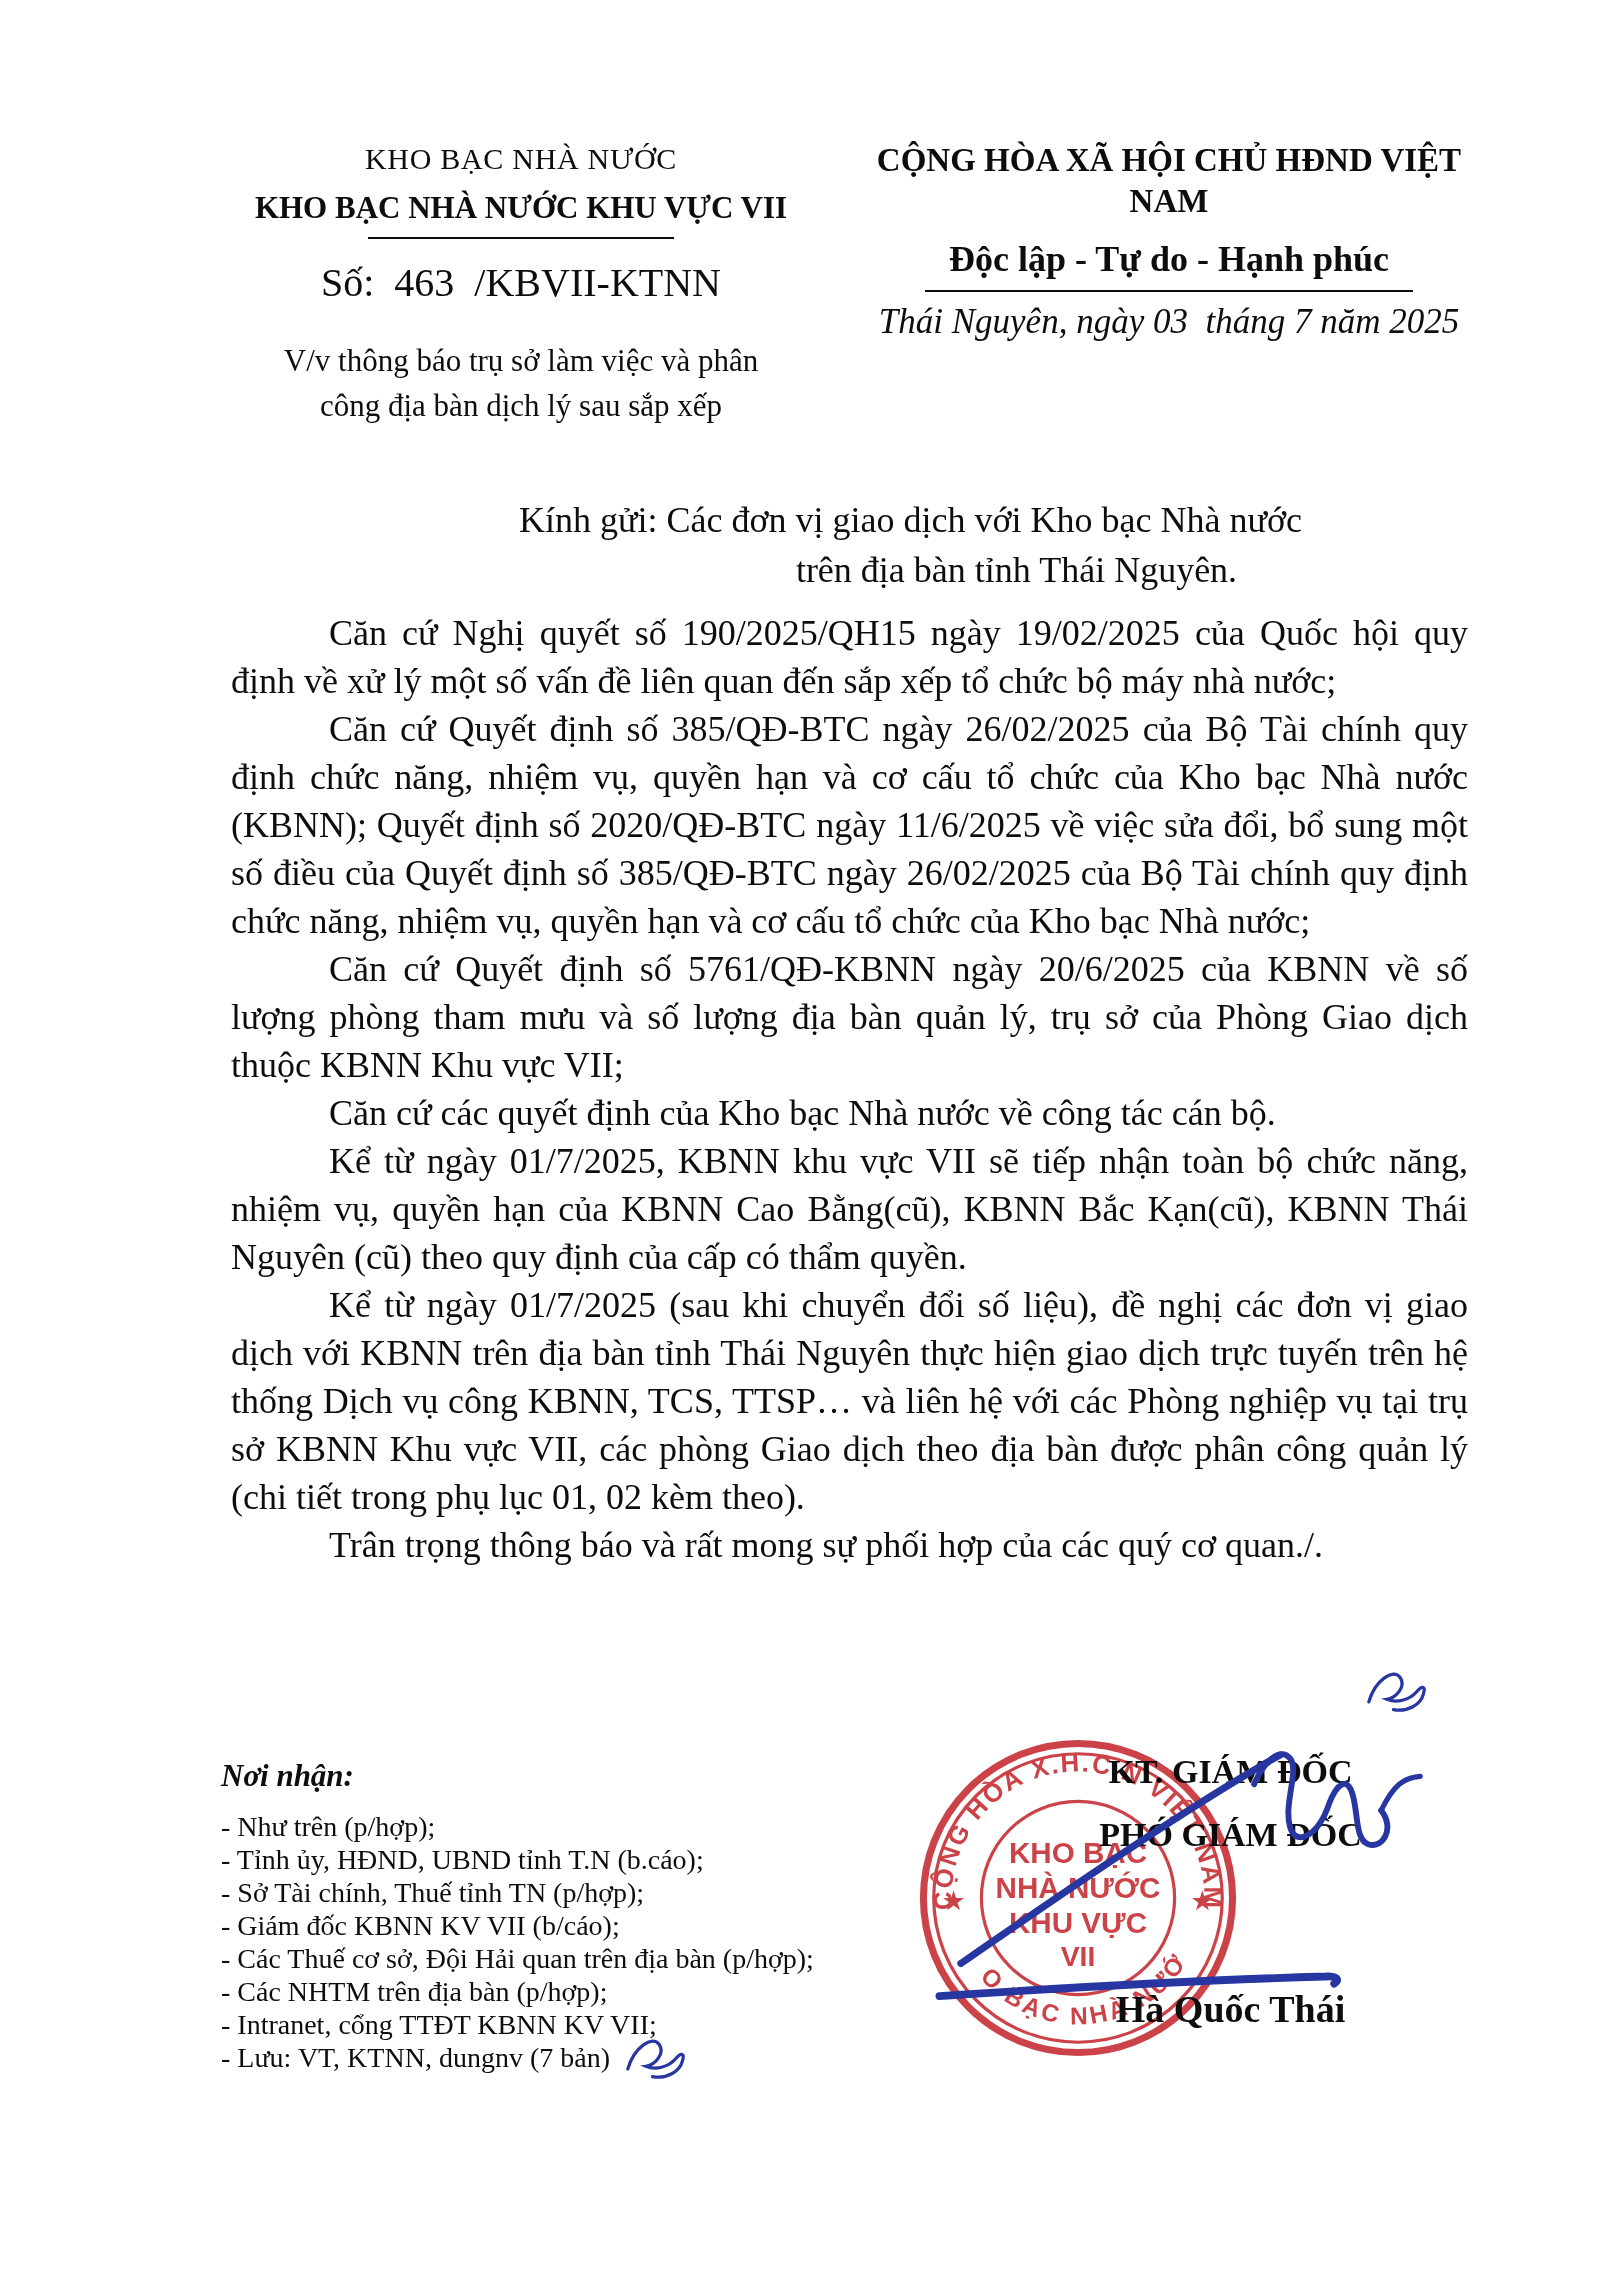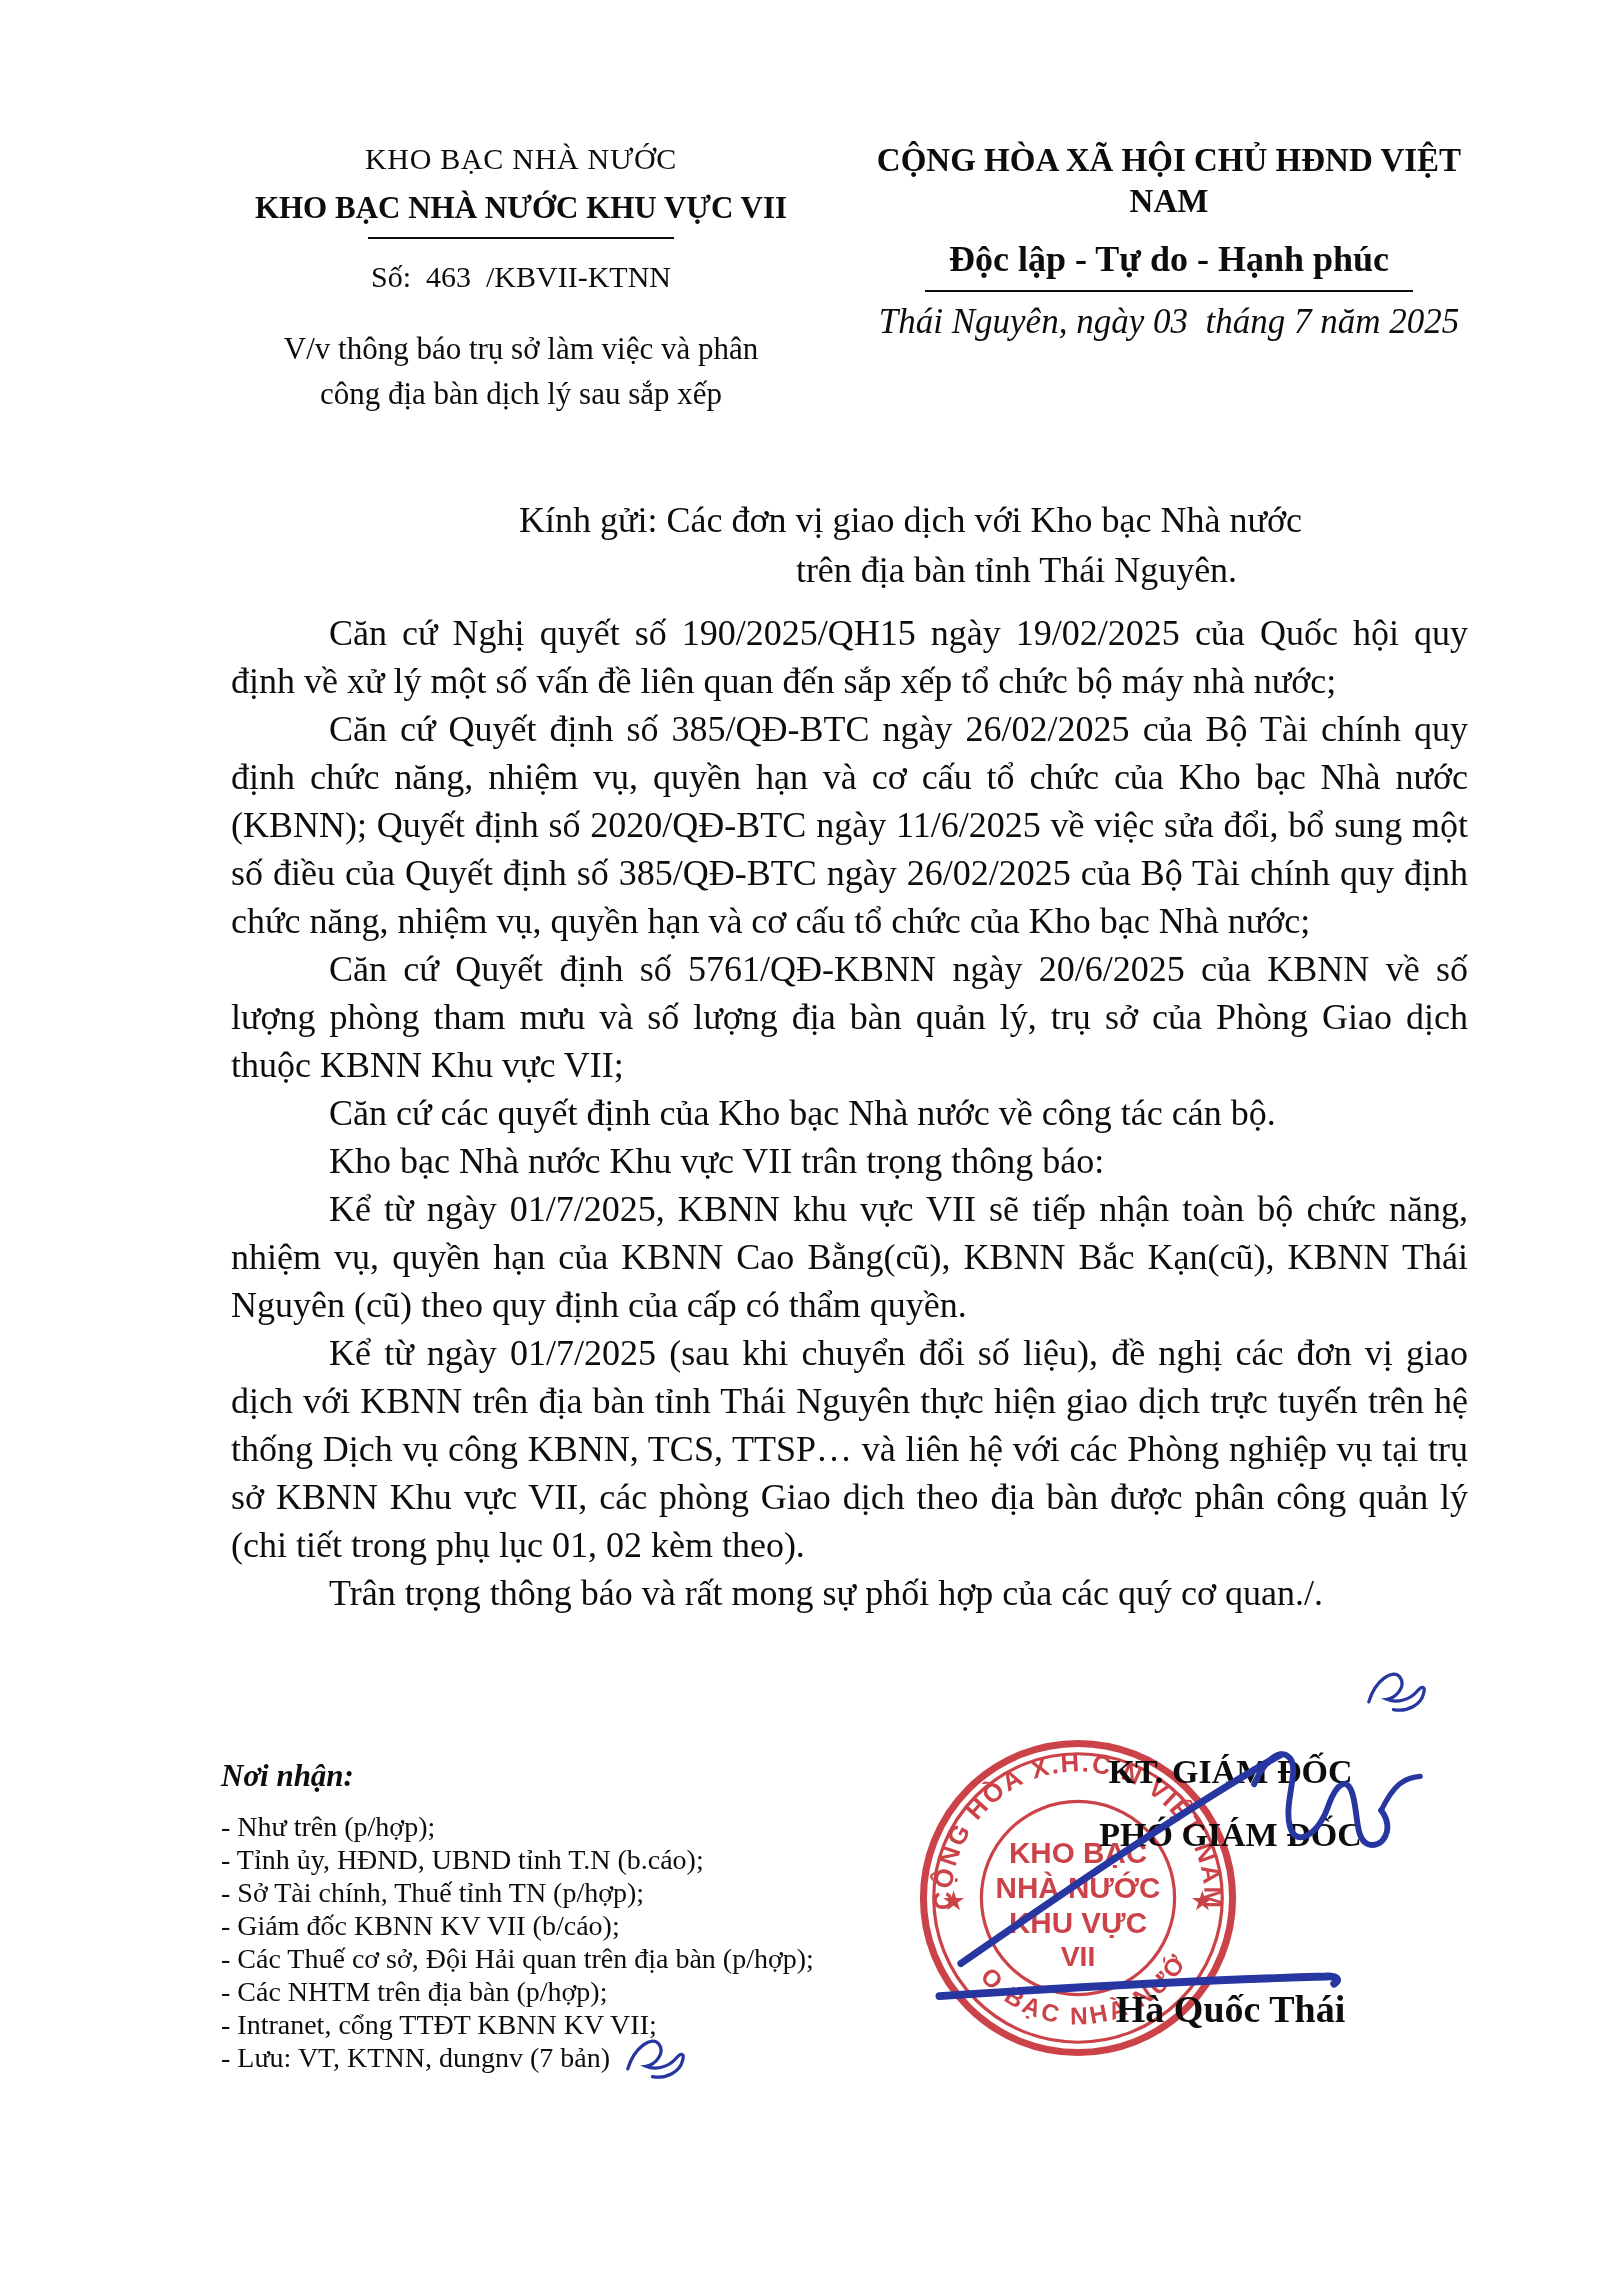--- a/index.html
+++ b/index.html
@@ -12,21 +12,21 @@
     overflow:hidden;
   }
   
   .hdr-left {
     position:absolute; left:228px; top:140px; width:586px;
     text-align:center; line-height:1.25;
   }
   .hdr-left .org-parent { font-size:30px; letter-spacing:0.7px; }
   .hdr-left .org-name   { font-size:31px; font-weight:bold; margin-top:11.7px; letter-spacing:0px; }
   .hdr-left .rule       { width:306px; border-top:2.6px solid #0d0d0d; margin:9px auto 0 auto; height:0; }
-  .hdr-left .doc-number { font-size:30px; margin-top:19.5px; white-space:pre-wrap; }
+  .hdr-left .doc-number { font-size:40px; margin-top:19.5px; white-space:pre-wrap; }
   .hdr-left .subject    { font-size:31px; margin-top:31px; line-height:1.45; }
   .hdr-right {
     position:absolute; left:840px; top:140px; width:658px;
     text-align:center; line-height:1.25;
   }
   .hdr-right .national { font-size:33px; font-weight:bold; letter-spacing:0px; }
   .hdr-right .motto    { font-size:36px; font-weight:bold; margin-top:14.3px; }
   .hdr-right .rule     { width:488px; border-top:2.6px solid #0d0d0d; margin:7.8px auto 0 auto; height:0; }
   .hdr-right .dateline { font-size:35px; font-style:italic; margin-top:8px; white-space:pre-wrap; }
   
@@ -83,21 +83,20 @@
   <div class="salutation">
     <div class="l1">Kính gửi: Các đơn vị giao dịch với Kho bạc Nhà nước</div>
     <div class="l2">trên địa bàn tỉnh Thái Nguyên.</div>
   </div>
 
   <div class="body-text">
     <p>Căn cứ Nghị quyết số 190/2025/QH15 ngày 19/02/2025 của Quốc hội quy định về xử lý một số vấn đề liên quan đến sắp xếp tổ chức bộ máy nhà nước;</p>
     <p>Căn cứ Quyết định số 385/QĐ-BTC ngày 26/02/2025 của Bộ Tài chính quy định chức năng, nhiệm vụ, quyền hạn và cơ cấu tổ chức của Kho bạc Nhà nước (KBNN); Quyết định số 2020/QĐ-BTC ngày 11/6/2025 về việc sửa đổi, bổ sung một số điều của Quyết định số 385/QĐ-BTC ngày 26/02/2025 của Bộ Tài chính quy định chức năng, nhiệm vụ, quyền hạn và cơ cấu tổ chức của Kho bạc Nhà nước;</p>
     <p>Căn cứ Quyết định số 5761/QĐ-KBNN ngày 20/6/2025 của KBNN về số lượng phòng tham mưu và số lượng địa bàn quản lý, trụ sở của Phòng Giao dịch thuộc KBNN Khu vực VII;</p>
     <p>Căn cứ các quyết định của Kho bạc Nhà nước về công tác cán bộ.</p>
-    <p>Kho bạc Nhà nước Khu vực VII trân trọng thông báo:</p>
     <p>Kể từ ngày 01/7/2025, KBNN khu vực VII sẽ tiếp nhận toàn bộ chức năng, nhiệm vụ, quyền hạn của KBNN Cao Bằng(cũ), KBNN Bắc Kạn(cũ), KBNN Thái Nguyên (cũ) theo quy định của cấp có thẩm quyền.</p>
     <p>Kể từ ngày 01/7/2025 (sau khi chuyển đổi số liệu), đề nghị các đơn vị giao dịch với KBNN trên địa bàn tỉnh Thái Nguyên thực hiện giao dịch trực tuyến trên hệ thống Dịch vụ công KBNN, TCS, TTSP… và liên hệ với các Phòng nghiệp vụ tại trụ sở KBNN Khu vực VII, các phòng Giao dịch theo địa bàn được phân công quản lý (chi tiết trong phụ lục 01, 02 kèm theo).</p>
     <p>Trân trọng thông báo và rất mong sự phối hợp của các quý cơ quan./.</p>
   </div>
 
   <svg class="squiggle1" viewBox="0 0 120 100">
     <path d="M12,66 C22,32 50,14 60,28 C70,42 54,60 40,62 C54,68 74,64 86,50 C94,40 100,42 96,54 C92,70 72,82 50,78" fill="none" stroke="#2736a0" stroke-width="5" stroke-linecap="round"></path>
   </svg>
 
   <div class="recipients">

